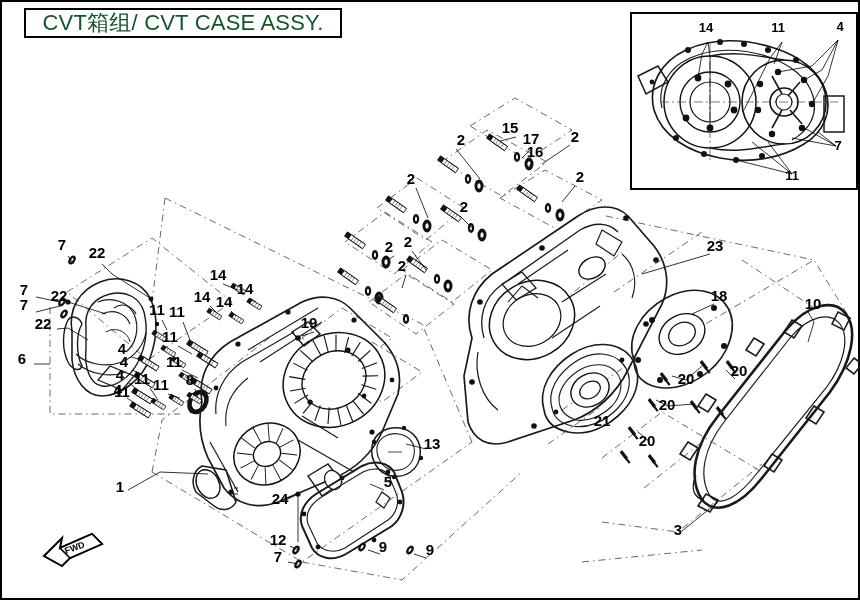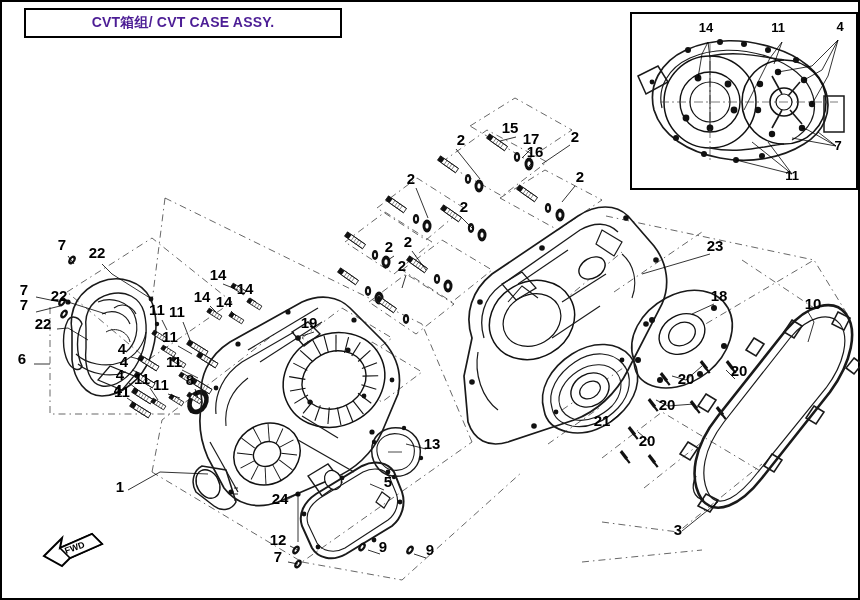--- a/index.html
+++ b/index.html
@@ -1,19 +1,19 @@
 <!DOCTYPE html>
 <html><head>
 <meta charset="utf-8">
 <style>
   html,body{margin:0;padding:0;background:#ffffff;}
   body{width:860px;height:600px;font-family:"Liberation Sans",sans-serif;overflow:hidden;}
   #page{position:relative;width:860px;height:600px;box-sizing:border-box;border:2px solid #000;background:#fff;}
   #titlebox{position:absolute;left:22px;top:6px;width:318px;height:30px;box-sizing:border-box;border:2px solid #000;background:#fff;display:flex;align-items:center;justify-content:center;}
-  #titlebox .t{font-size:14px;font-weight:bold;letter-spacing:.2px;color:#4c1d95;white-space:nowrap;font-family:"Liberation Sans",sans-serif;}
+  #titlebox .t{font-size:22px;font-weight:normal;letter-spacing:.2px;color:#14532d;white-space:nowrap;font-family:"Liberation Sans",sans-serif;}
   #inset{position:absolute;left:628px;top:10px;width:228px;height:178px;box-sizing:border-box;border:2px solid #000;background:#fff;overflow:hidden;}
   svg{display:block;}
   .cal{font-size:15px;font-weight:bold;fill:#000;font-family:"Liberation Sans",sans-serif;}
   .cal-s{font-size:13px;font-weight:bold;fill:#000;font-family:"Liberation Sans",sans-serif;}
   .ld{stroke:#000;stroke-width:.8;fill:none;}
   .dash{stroke:#000;stroke-width:.6;fill:none;stroke-dasharray:7 4 1.5 4;}
   .part{stroke:#1a1a1a;fill:none;}
   .fwd text{font-size:9px;font-weight:bold;}
 </style>
 </head>

